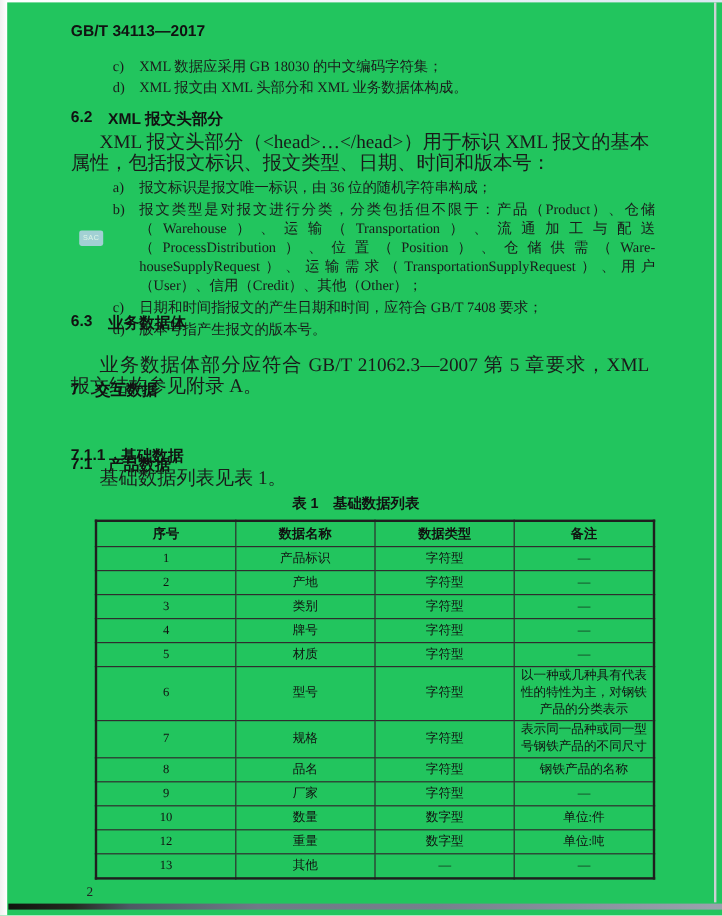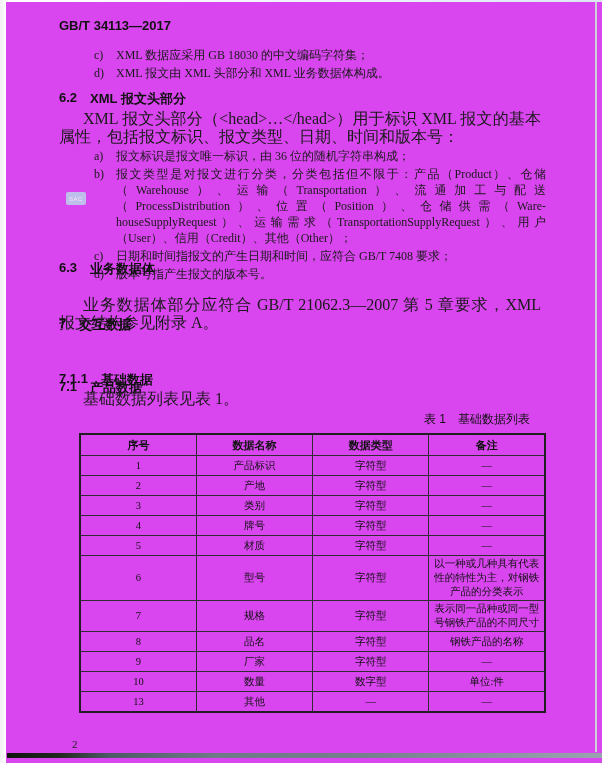--- a/index.html
+++ b/index.html
@@ -1,39 +1,39 @@
 <!DOCTYPE html>
 <html><head>
 <meta charset="utf-8">
 <style>
   html,body{margin:0;padding:0;background:#ffffff;}
   .screen{
-    position:relative;width:602px;height:763px;overflow:hidden;background:#d946ef;
+    position:relative;width:602px;height:763px;overflow:hidden;background:#22c55e;
     font-family:"Liberation Serif","DejaVu Serif",serif;color:#1a1a1a;
   }
   .top-edge{position:absolute;top:0;left:0;right:0;height:2px;
     background:linear-gradient(to right,#ffffff 0%,#eef3f8 55%,#dbe7f1 100%);}
   .left-edge{position:absolute;left:0;top:0;width:6px;height:100%;
     background:linear-gradient(to right,#f0f0f0,#ffffff);}
   .right-edge{position:absolute;top:2px;right:5px;width:2px;height:750px;background:#cdd1d5;}
   .bottom-band{position:absolute;left:7px;right:0;top:753px;height:5px;
     background:linear-gradient(to right,#10140e 0%,#23291f 9%,#4d5a64 17%,#6f7a87 35%,#76808d 60%,#8a93a0 82%,#9aa3ad 100%);}
   .header-code{position:absolute;left:59px;top:18px;
     font-family:"Liberation Sans","DejaVu Sans",sans-serif;font-weight:700;font-size:13px;color:#111;}
   .heading{position:absolute;display:flex;
     font-family:"Liberation Sans","DejaVu Sans",sans-serif;font-weight:700;font-size:13px;color:#111;}
   .heading .num{margin-right:13px;}
   .para{position:absolute;font-size:16px;line-height:18px;text-indent:24px;
     text-align:justify;color:#1a1a1a;}
   .list{position:absolute;font-size:12px;line-height:16px;color:#1a1a1a;}
   .list-item{display:flex;margin-bottom:2px;}
   .list-item .marker{flex:0 0 22px;}
   .list-item .text{flex:1;text-align:justify;}
-  .table-caption{position:absolute;left:63px;top:411px;width:467px;text-align:right;
-    font-family:"Liberation Sans","DejaVu Sans",sans-serif;font-weight:400;font-size:12px;color:#111;}
+  .table-caption{position:absolute;left:63px;top:411px;width:467px;text-align:center;
+    font-family:"Liberation Sans","DejaVu Sans",sans-serif;font-weight:700;font-size:12px;color:#111;}
   .table-wrap{position:absolute;left:63px;top:433px;width:467px;padding-left:16px;}
   table{border-collapse:collapse;width:467px;table-layout:fixed;
     font-size:10.5px;color:#111;border:2px solid #1f1f1f;}
   th,td{border:1px solid #2e2e2e;text-align:center;vertical-align:middle;
     padding:1px 3px;height:17px;line-height:14px;}
   th{font-family:"Liberation Sans","DejaVu Sans",sans-serif;font-weight:700;font-size:11px;height:18px;}
   td{font-family:"Liberation Serif","DejaVu Serif",serif;font-weight:400;}
   .page-number{position:absolute;left:72px;top:738px;font-size:11px;color:#222;}
   .watermark{position:absolute;left:66px;top:192px;width:20px;height:13px;border-radius:2px;
     background:#b9d3e9;opacity:.85;display:flex;align-items:center;justify-content:center;
@@ -176,20 +176,26 @@
             <td>字符型</td>
             <td>—</td>
           </tr>
           <tr>
             <td>10</td>
             <td>数量</td>
             <td>数字型</td>
             <td>单位:件</td>
           </tr>
           <tr>
+            <td>12</td>
+            <td>重量</td>
+            <td>数字型</td>
+            <td>单位:吨</td>
+          </tr>
+          <tr>
             <td>13</td>
             <td>其他</td>
             <td>—</td>
             <td>—</td>
           </tr>
         </tbody>
     </table>
   </div>
 
   <div class="page-number">2</div>

